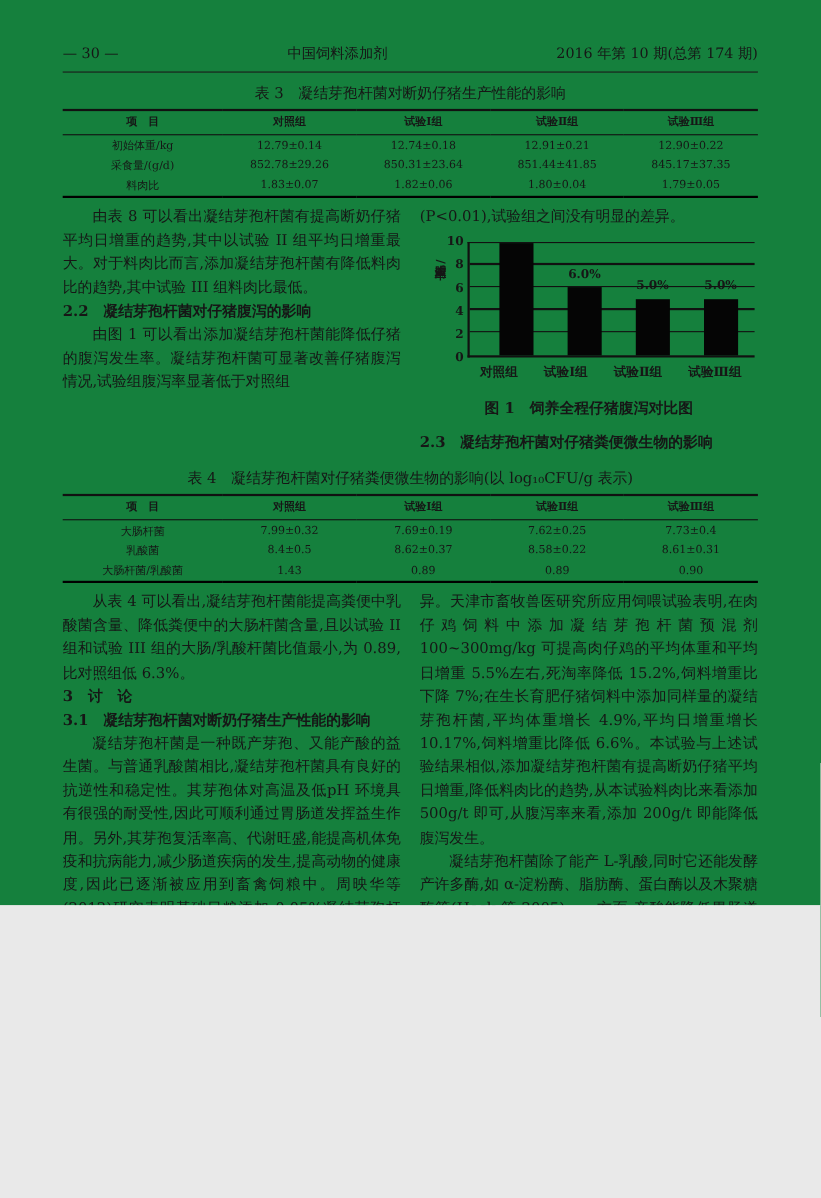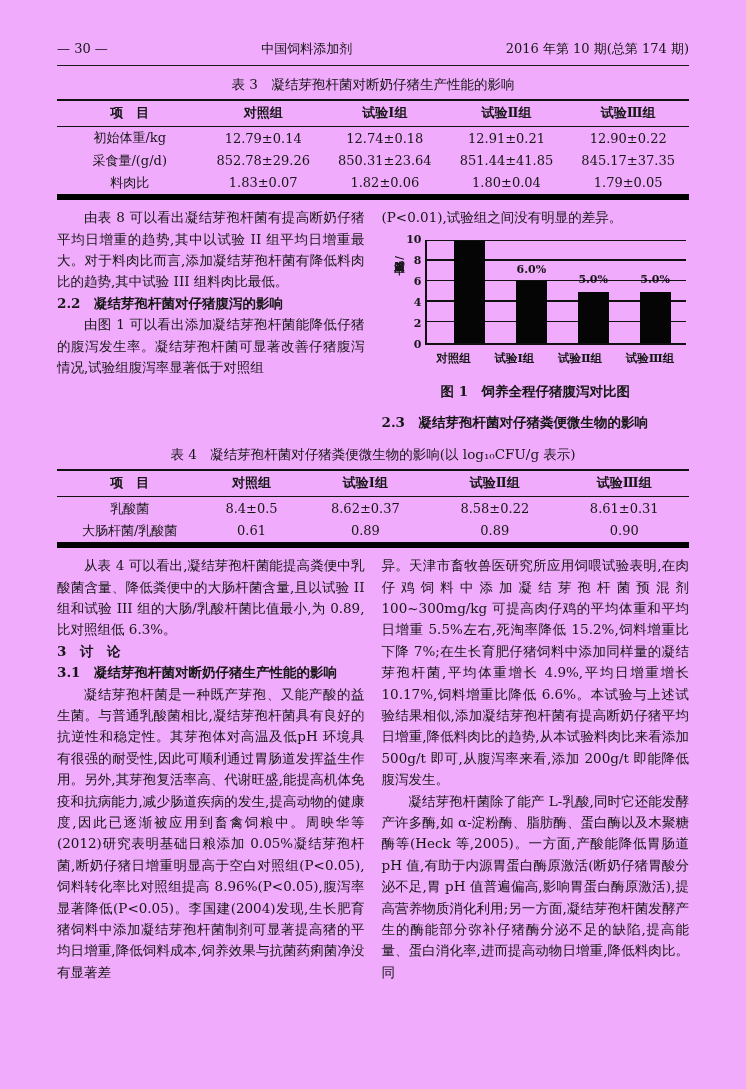--- a/index.html
+++ b/index.html
@@ -1,34 +1,34 @@
 <!DOCTYPE html>
 <html><head>
 <meta charset="utf-8">
 <style>
   html,body{margin:0;padding:0;background:#e9e9e9;}
   .page{
     position:relative;
-    width:746px;height:1089px;
-    background:#f0abfc;
+    width:746px;height:823px;
+    background:#15803d;
     font-family:"DejaVu Serif","Liberation Serif",serif;
     color:#161616;
     overflow:hidden;
     margin:0 auto;
   }
   .content{position:absolute;left:57px;top:40px;width:632px;}
 
   
   .header{display:flex;justify-content:space-between;align-items:baseline;font-size:13px;}
   .header-rule{border-top:1.6px solid #1a1a1a;margin-top:7px;}
 
   
   .table-title{text-align:center;font-weight:normal;font-size:13.5px;margin:10px 0 5px;}
-  .jtable{width:100%;border-collapse:collapse;font-size:13px;
-          border-top:2px solid #111;border-bottom:6px solid #000000;}
+  .jtable{width:100%;border-collapse:collapse;font-size:10px;
+          border-top:2px solid #111;border-bottom:2px solid #000000;}
   .jtable th{font-weight:bold;border-bottom:1.3px solid #111;padding:3px 0 4px;}
   .jtable td{text-align:center;padding:2.2px 0;}
   .jtable th{text-align:center;}
   .jtable .c0{width:23%;}
 
   
   .twocol{display:flex;gap:17px;margin-top:7px;}
   .col{flex:1;font-size:13.5px;line-height:21.4px;text-align:justify;}
   .col p{margin:0;}
   .indent{text-indent:2em;}
@@ -165,29 +165,36 @@
         <tr>
           <th class="c0">项　目</th>
           <th>对照组</th>
           <th>试验Ⅰ组</th>
           <th>试验Ⅱ组</th>
           <th>试验Ⅲ组</th>
         </tr>
       </thead>
       <tbody>
         <tr>
+          <td>大肠杆菌</td>
+          <td>7.99±0.32</td>
+          <td>7.69±0.19</td>
+          <td>7.62±0.25</td>
+          <td>7.73±0.4</td>
+        </tr>
+        <tr>
           <td>乳酸菌</td>
           <td>8.4±0.5</td>
           <td>8.62±0.37</td>
           <td>8.58±0.22</td>
           <td>8.61±0.31</td>
         </tr>
         <tr>
           <td>大肠杆菌/乳酸菌</td>
-          <td>0.61</td>
+          <td>1.43</td>
           <td>0.89</td>
           <td>0.89</td>
           <td>0.90</td>
         </tr>
       </tbody>
     </table>
 
     <div class="twocol">
       <div class="col">
         <p class="indent">从表 4 可以看出,凝结芽孢杆菌能提高粪便中乳酸菌含量、降低粪便中的大肠杆菌含量,且以试验 II 组和试验 III 组的大肠/乳酸杆菌比值最小,为 0.89,比对照组低 6.3%。</p>

